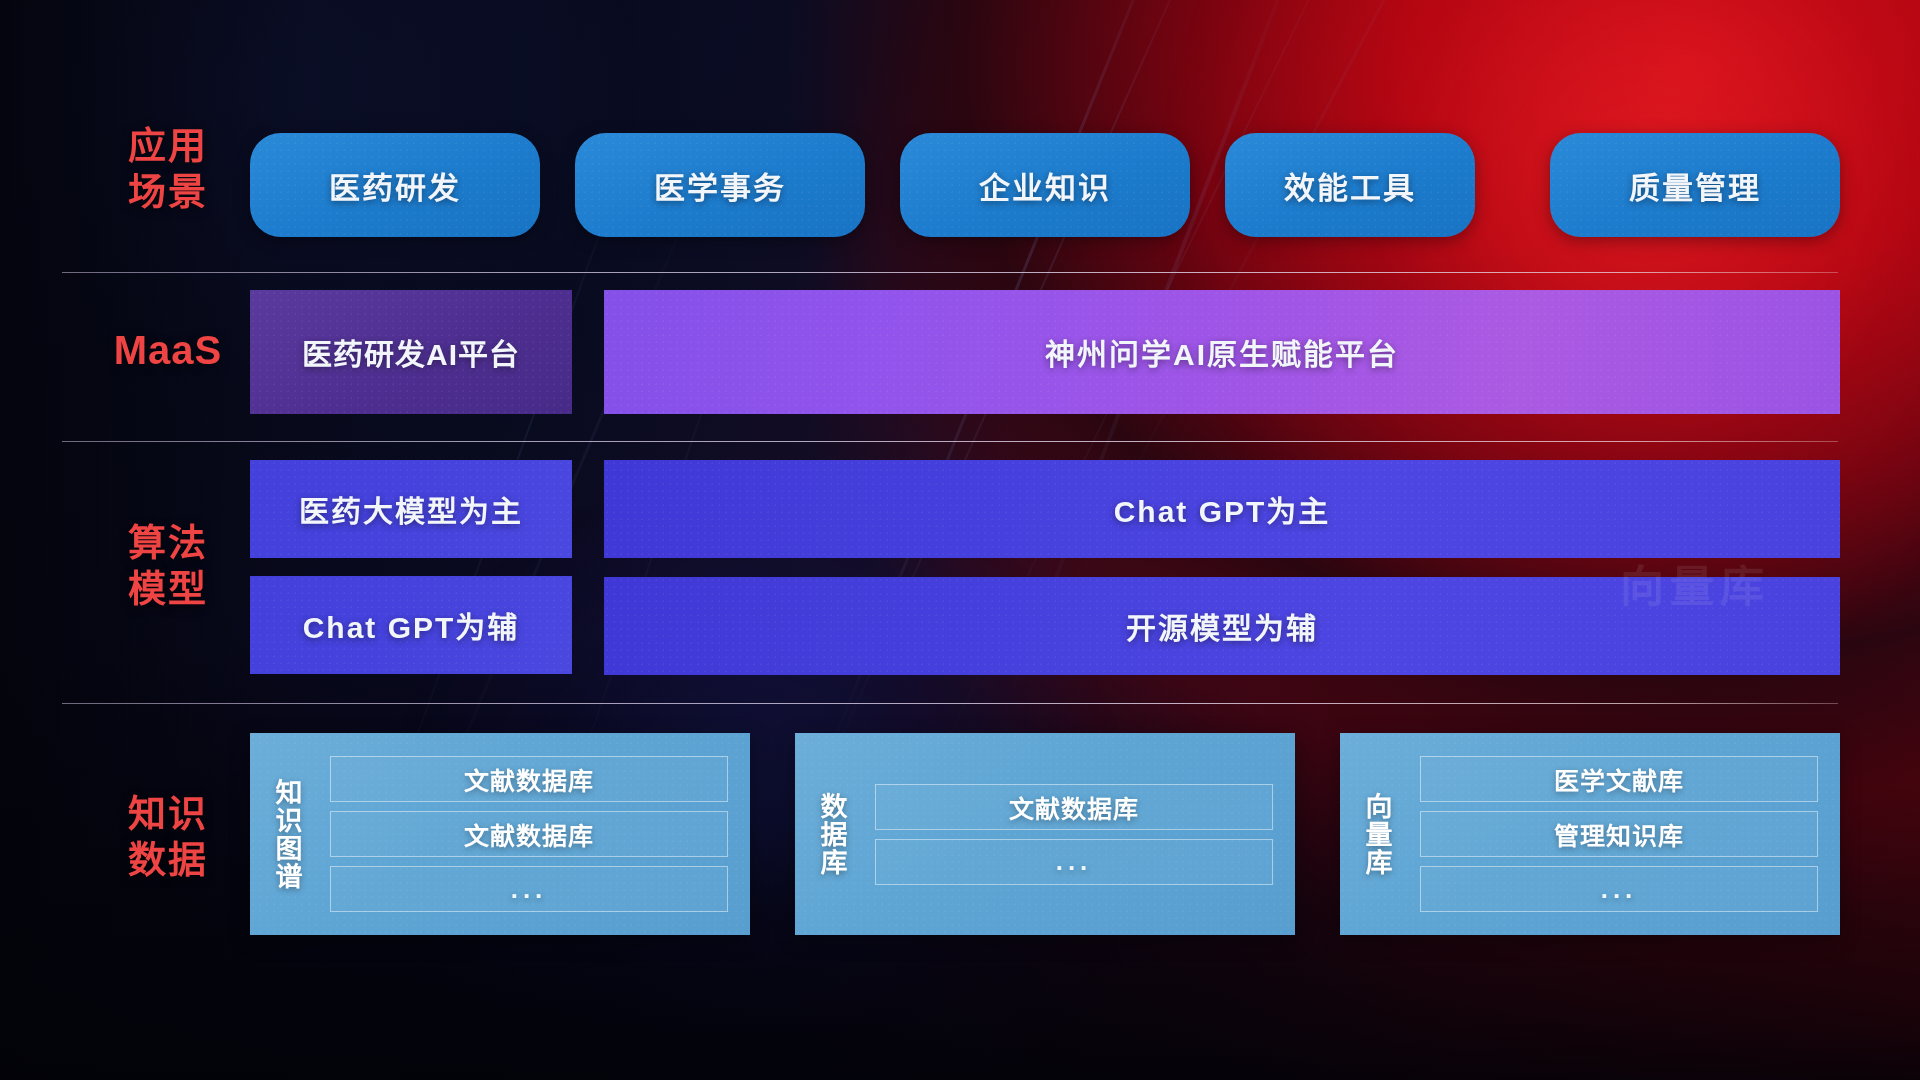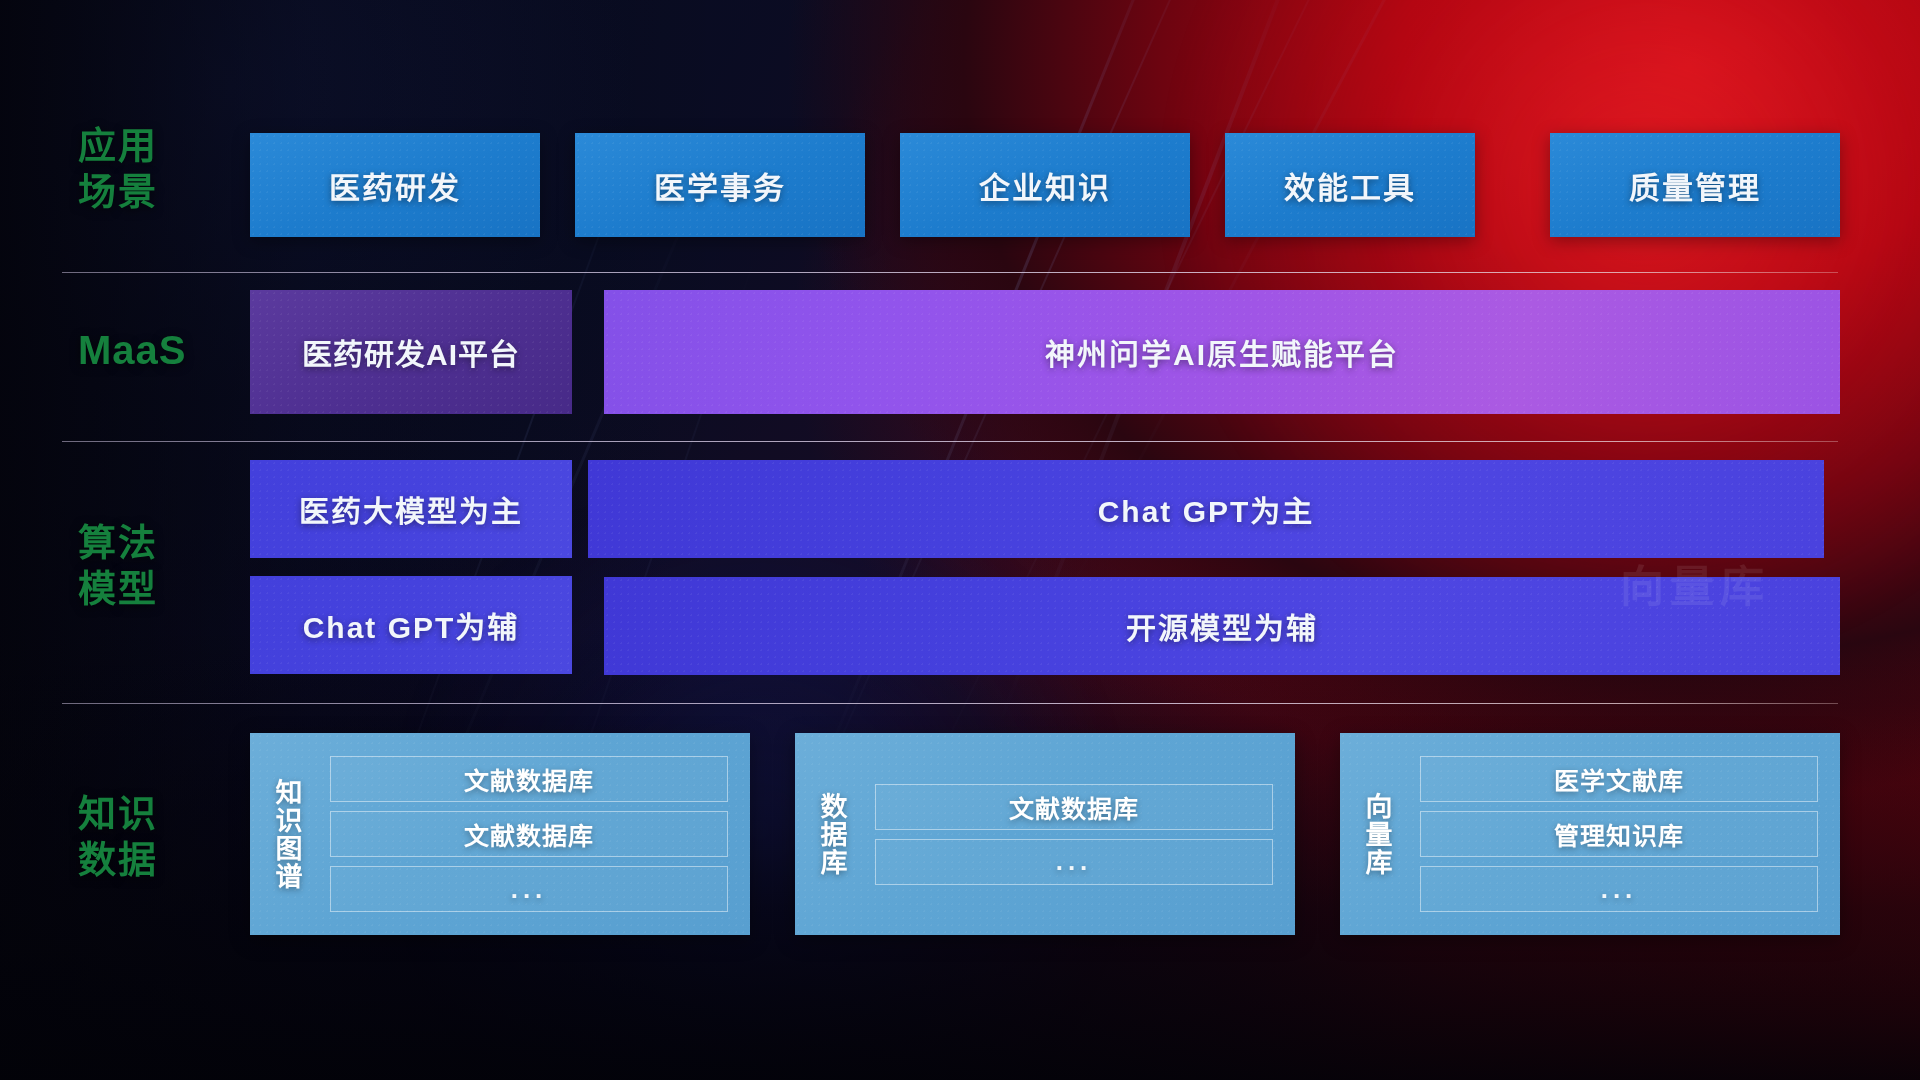--- a/index.html
+++ b/index.html
@@ -57,26 +57,26 @@
     filter: blur(14px);
   }
 
   
   .row { position: absolute; left: 0; width: 1920px; }
 
   .row-label {
     position: absolute;
     left: 78px;
     width: 180px;
-    color: #15803d;
+    color: #ef4444;
     font-weight: 700;
     font-size: 38px;
     line-height: 1.22;
     letter-spacing: 2px;
-    text-align: left;
+    text-align: center;
     text-shadow: 0 2px 10px rgba(0,0,0,.65);
     white-space: pre-line;
   }
   .row-label.latin {
     letter-spacing: 1px;
     font-size: 40px;
   }
 
   .divider {
     position: absolute;
@@ -107,20 +107,21 @@
   }
   .card > span { position: relative; z-index: 2; }
 
   
   .app-card {
     top: 0; height: 104px;
     font-size: 31px;
     letter-spacing: 2px;
     background: linear-gradient(160deg, #2b8ad8 0%, #1d7ccd 52%, #1873c4 100%);
     box-shadow: 0 4px 16px rgba(0,0,0,.35);
+    border-radius: 31px;
   }
 
   
   .maas-left {
     top: 0; height: 124px;
     font-size: 30px;
     letter-spacing: 1px;
     background: linear-gradient(150deg, #5b3a9e 0%, #4e2f91 55%, #472a88 100%);
   }
   .maas-right {
@@ -278,21 +279,21 @@
     <div class="row-label" style="top:60px">算法
 模型</div>
 
     <div class="card algo-card" style="left:250px;width:322px;top:0">
       <span>医药大模型为主</span>
     </div>
     <div class="card algo-card" style="left:250px;width:322px;top:116px">
       <span>Chat GPT为辅</span>
     </div>
 
-    <div class="card algo-card wide" style="left:588px;width:1236px;top:0">
+    <div class="card algo-card wide" style="left:604px;width:1236px;top:0">
       <span>Chat GPT为主</span>
     </div>
     <div class="card algo-card wide" style="left:604px;width:1236px;top:117px">
       <span>开源模型为辅</span>
     </div>
   </div>
 
   <div class="divider" style="top:703px"></div>
 
   <div class="row" style="top:733px">

